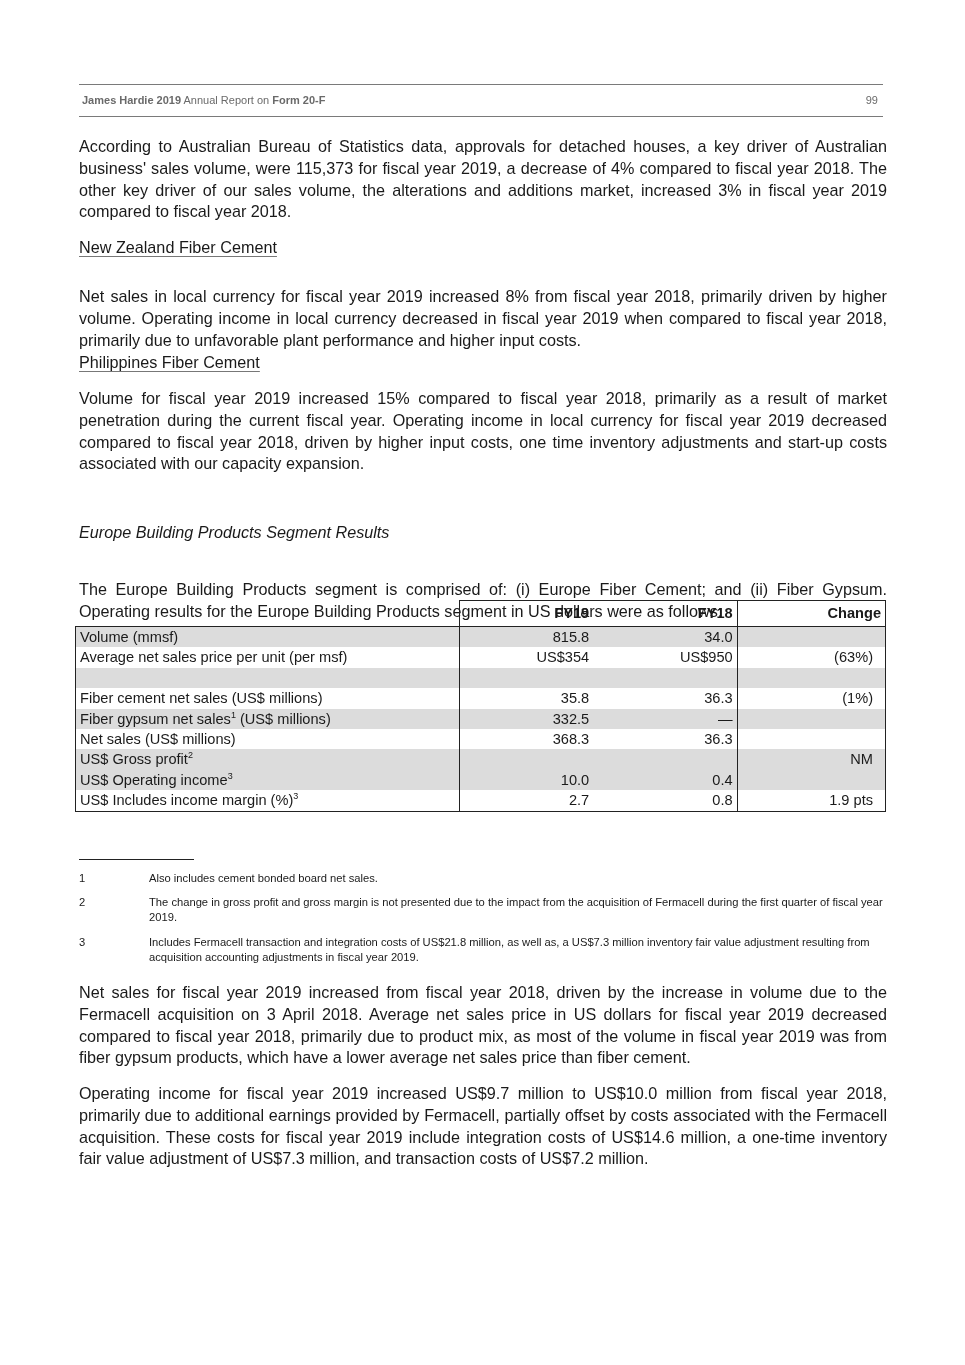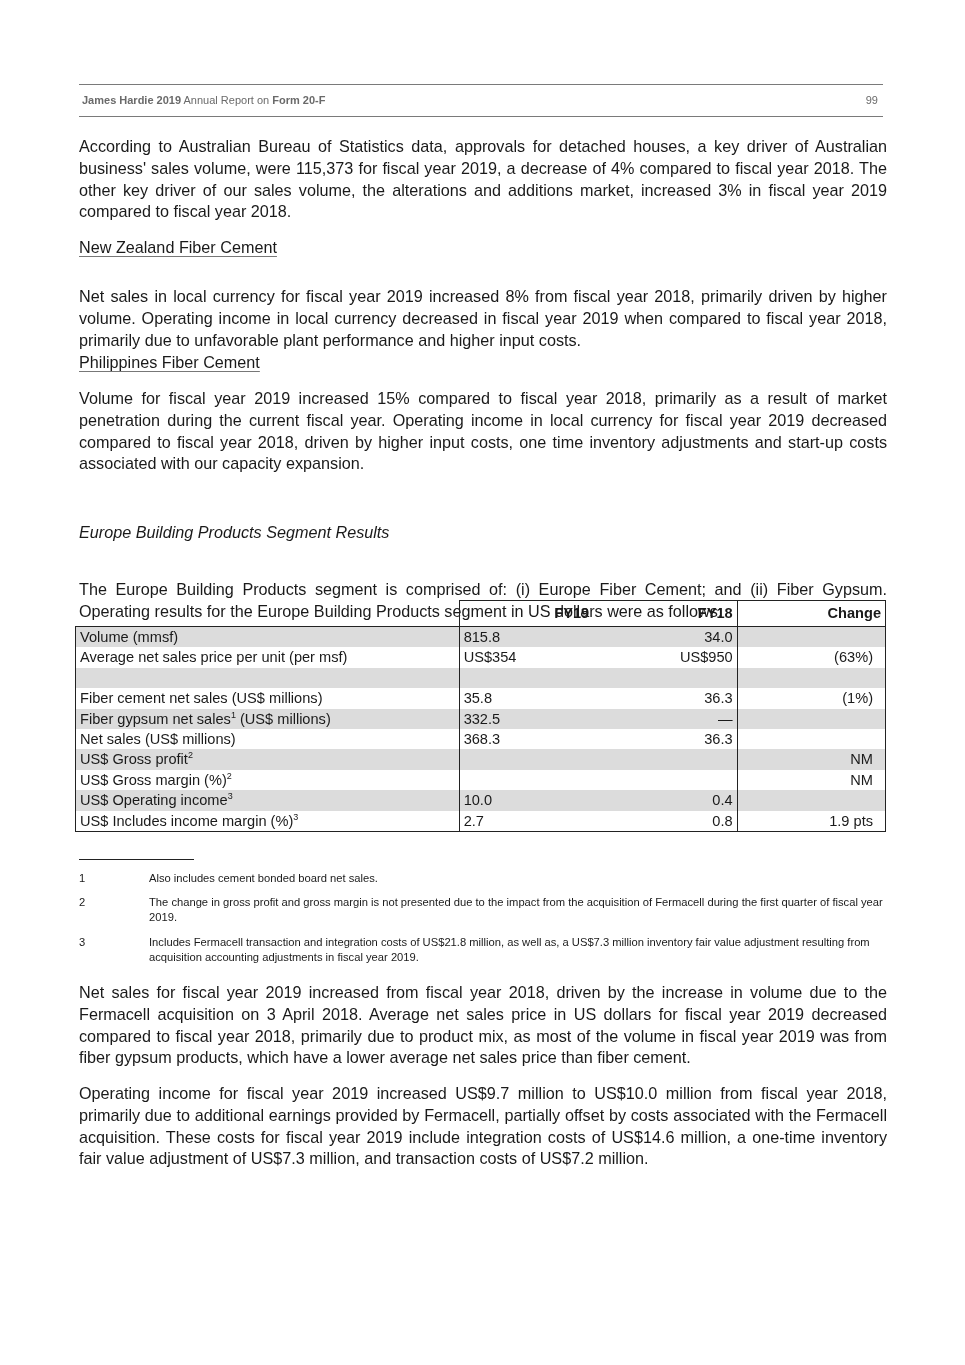--- a/index.html
+++ b/index.html
@@ -9,21 +9,21 @@
   .hdr b { font-weight: bold; }
   p.body { font-size: 16.2px; line-height: 21.8px; margin: 0; text-align: justify; position: absolute; left: 79px; width: 808px; }
   .sub { position: absolute; left: 79px; font-size: 16.2px; text-decoration: underline; text-underline-offset: 3px; text-decoration-color: #777; }
   .ital { position: absolute; left: 79px; font-size: 16.2px; font-style: italic; margin-top: 29px; }
   table.results { position: absolute; left: 75px; top: 600px; border-collapse: collapse; font-size: 14.6px; width: 811px; }
   table.results td, table.results th { padding: 0 4px; height: 20.4px; line-height: 20.4px; }
   table.results th { font-weight: bold; text-align: right; height: 25px; border-top: 1.5px solid #222; margin-left: 32px; }
   table.results th.blank { border-top: none; }
   table.results tr.shade td { background: #dcdcdc; }
   .c0 { width: 380px; text-align: left; border-left: 1.5px solid #222; border-right: 1.5px solid #222; }
-  .c1 { width: 127px; text-align: left; padding-right: 4px; }
+  .c1 { width: 127px; text-align: right; padding-right: 4px; }
   .c2 { width: 137px; text-align: right; border-right: 1.5px solid #222; }
   .c3 { width: 133px; text-align: right; padding-right: 12px !important; border-right: 1.5px solid #222; }
   th.c1, th.c2, th.c3 { text-align: center; }
   th.h1 { border-left: 1.5px solid #222; }
   th.c3 { border-right: 1.5px solid #222; padding-right: 4px !important; }
   tr.first td { border-top: 1.5px solid #222; }
   tr.last td { border-bottom: 1.5px solid #222; }
   sup { font-size: 9px; vertical-align: 6px; line-height: 0; }
   .fn-rule { position: absolute; left: 79px; top: 859px; width: 115px; border-top: 1.5px solid #222; }
   .fn { position: absolute; left: 79px; width: 810px; font-size: 11.2px; line-height: 15px; display: flex; }
@@ -93,26 +93,20 @@
         <td class="c1">368.3</td>
         <td class="c2">36.3</td>
         <td class="c3"></td>
       </tr>
       <tr class="shade">
         <td class="c0"><span>US$ Gross profit</span><sup>2</sup></td>
         <td class="c1"></td>
         <td class="c2"></td>
         <td class="c3">NM</td>
       </tr>
-      <tr class="">
-        <td class="c0"><span>US$ Gross margin (%)</span><sup>2</sup></td>
-        <td class="c1"></td>
-        <td class="c2"></td>
-        <td class="c3">NM</td>
-      </tr>
       <tr class="shade">
         <td class="c0"><span>US$ Operating income</span><sup>3</sup></td>
         <td class="c1">10.0</td>
         <td class="c2">0.4</td>
         <td class="c3"></td>
       </tr>
       <tr class="last">
         <td class="c0"><span>US$ Includes income margin (%)</span><sup>3</sup></td>
         <td class="c1">2.7</td>
         <td class="c2">0.8</td>

